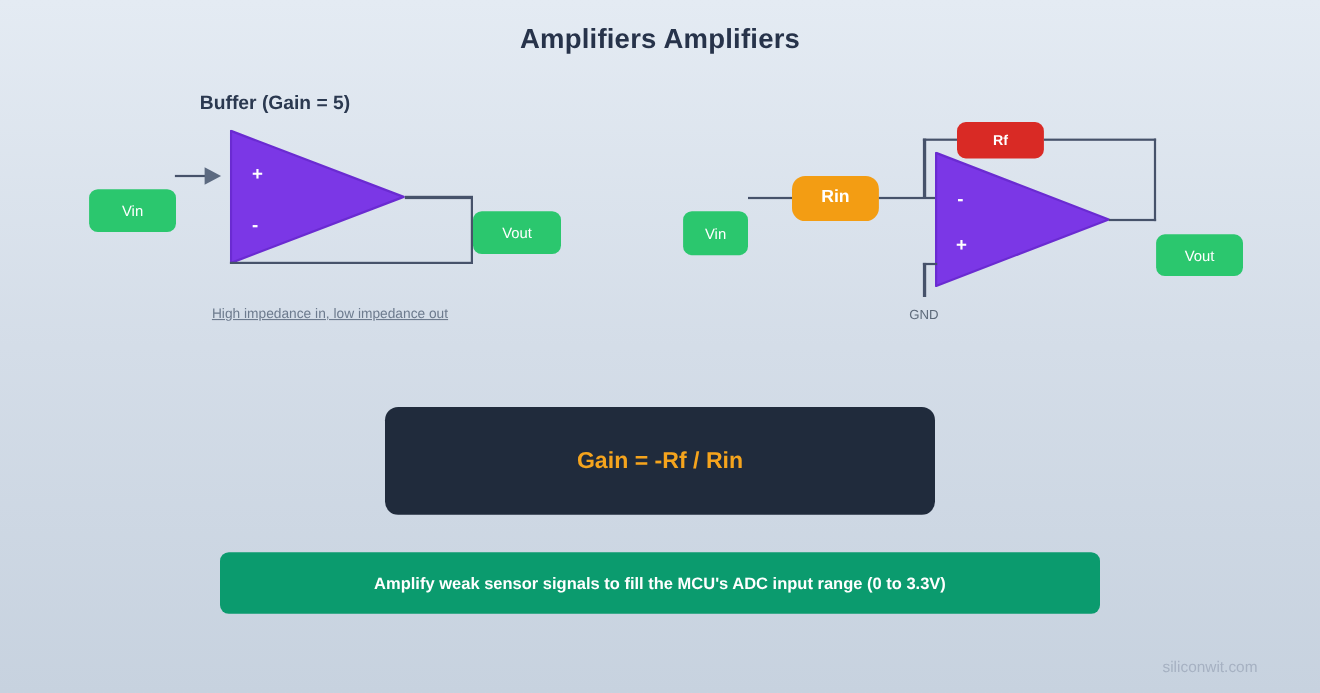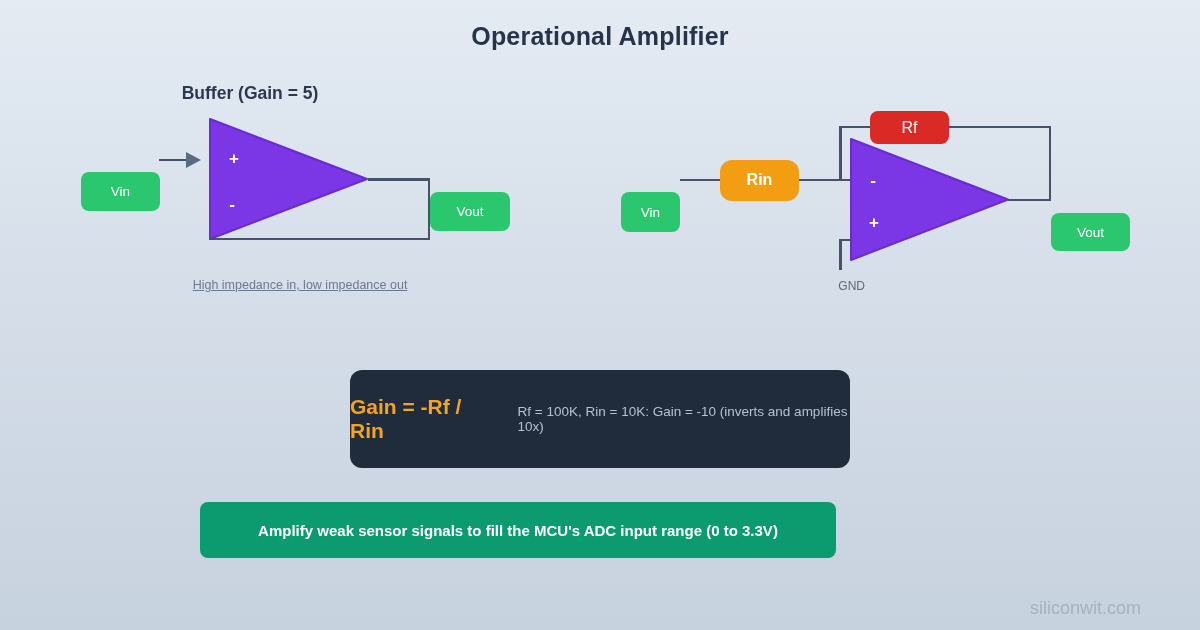--- a/index.html
+++ b/index.html
@@ -15,21 +15,21 @@
   }
   .section-title{
     width:260px;text-align:center;font-size:17.5px;font-weight:bold;color:#2b3950;
   }
   .chip{
     display:flex;align-items:center;justify-content:center;
     border-radius:8px;color:#ffffff;font-size:13.5px;
   }
   .chip.green{background:#2bc76e;margin-top:32px;}
   .chip.orange{background:#f39d13;font-weight:bold;font-size:16px;border-radius:12px;}
-  .chip.red{background:#d92a25;font-weight:normal;font-size:16px;}
+  .chip.red{background:#d92a25;font-weight:bold;font-size:13px;}
   .wire{background:#46526a;}
   .wire.h{height:2.4px;}
   .wire.v{width:2.4px;}
   .arrowhead{
     width:0;height:0;
     border-left:15px solid #5c6a80;
     border-top:8px solid transparent;
     border-bottom:8px solid transparent;
   }
   .pin{
@@ -41,34 +41,34 @@
   .gnd-label{
     width:50px;text-align:center;font-size:12px;color:#5d6a7a;
   }
   .formula-card{
     left:350px;top:370px;width:500px;height:98px;border-radius:12px;background:#202b3c;
     display:flex;align-items:center;justify-content:center;gap:28px;
   }
   .formula-title{font-size:21px;font-weight:bold;color:#f5a41d;}
   .formula-sub{font-size:13.5px;color:#b6c1cd;}
   .note-banner{
-    left:200px;top:502px;width:636px;height:56px;border-radius:8px;background:#0b9b6e;
+    left:200px;top:502px;width:800px;height:56px;border-radius:8px;background:#0b9b6e;
     display:flex;align-items:center;justify-content:center;
     color:#ffffff;font-weight:bold;font-size:15px;
   }
   .watermark{
-    left:1030px;top:598px;width:140px;text-align:left;font-size:18px;color:#a6b1c2;
+    left:1030px;top:598px;width:140px;text-align:center;font-size:14px;color:#a6b1c2;
   }
 </style>
 </head>
 <body>
 
 <div class="canvas">
 
-  <div class="abs page-title">Operational Amplifier</div>
+  <div class="abs page-title">Amplifiers Amplifiers</div>
 
   <div class="abs section-title" style="left:120px;top:83px;">Buffer (Gain = 5)</div>
 
   <div class="abs chip green" style="left:81px;top:140px;width:79px;height:39px;">
     <span>Vin</span>
   </div>
 
   <div class="abs wire h" style="left:159px;top:158.8px;width:31px;"></div>
   <div class="abs arrowhead" style="left:186px;top:152px;"></div>
 
@@ -118,25 +118,24 @@
   <div class="abs pin" style="left:863px;top:213px;">+</div>
 
   <div class="abs wire h" style="left:1008px;top:198.8px;width:43px;"></div>
 
   <div class="abs chip green" style="left:1051px;top:181px;width:79px;height:38px;">
     <span>Vout</span>
   </div>
 
   <div class="abs wire h" style="left:839.3px;top:238.6px;width:13px;"></div>
   <div class="abs wire v" style="left:839.3px;top:239px;height:31px;"></div>
-  <div class="abs gnd-label" style="left:815px;top:279px;text-align:right;">GND</div>
+  <div class="abs gnd-label" style="left:815px;top:279px;">GND</div>
 
   <div class="abs formula-card">
     <div class="formula-title">Gain = -Rf / Rin</div>
-    <div class="formula-sub">Rf = 100K, Rin = 10K: Gain = -10 (inverts and amplifies 10x)</div>
   </div>
 
   <div class="abs note-banner">
     <span>Amplify weak sensor signals to fill the MCU's ADC input range (0 to 3.3V)</span>
   </div>
 
   <div class="abs watermark">siliconwit.com</div>
 
 </div>
 

